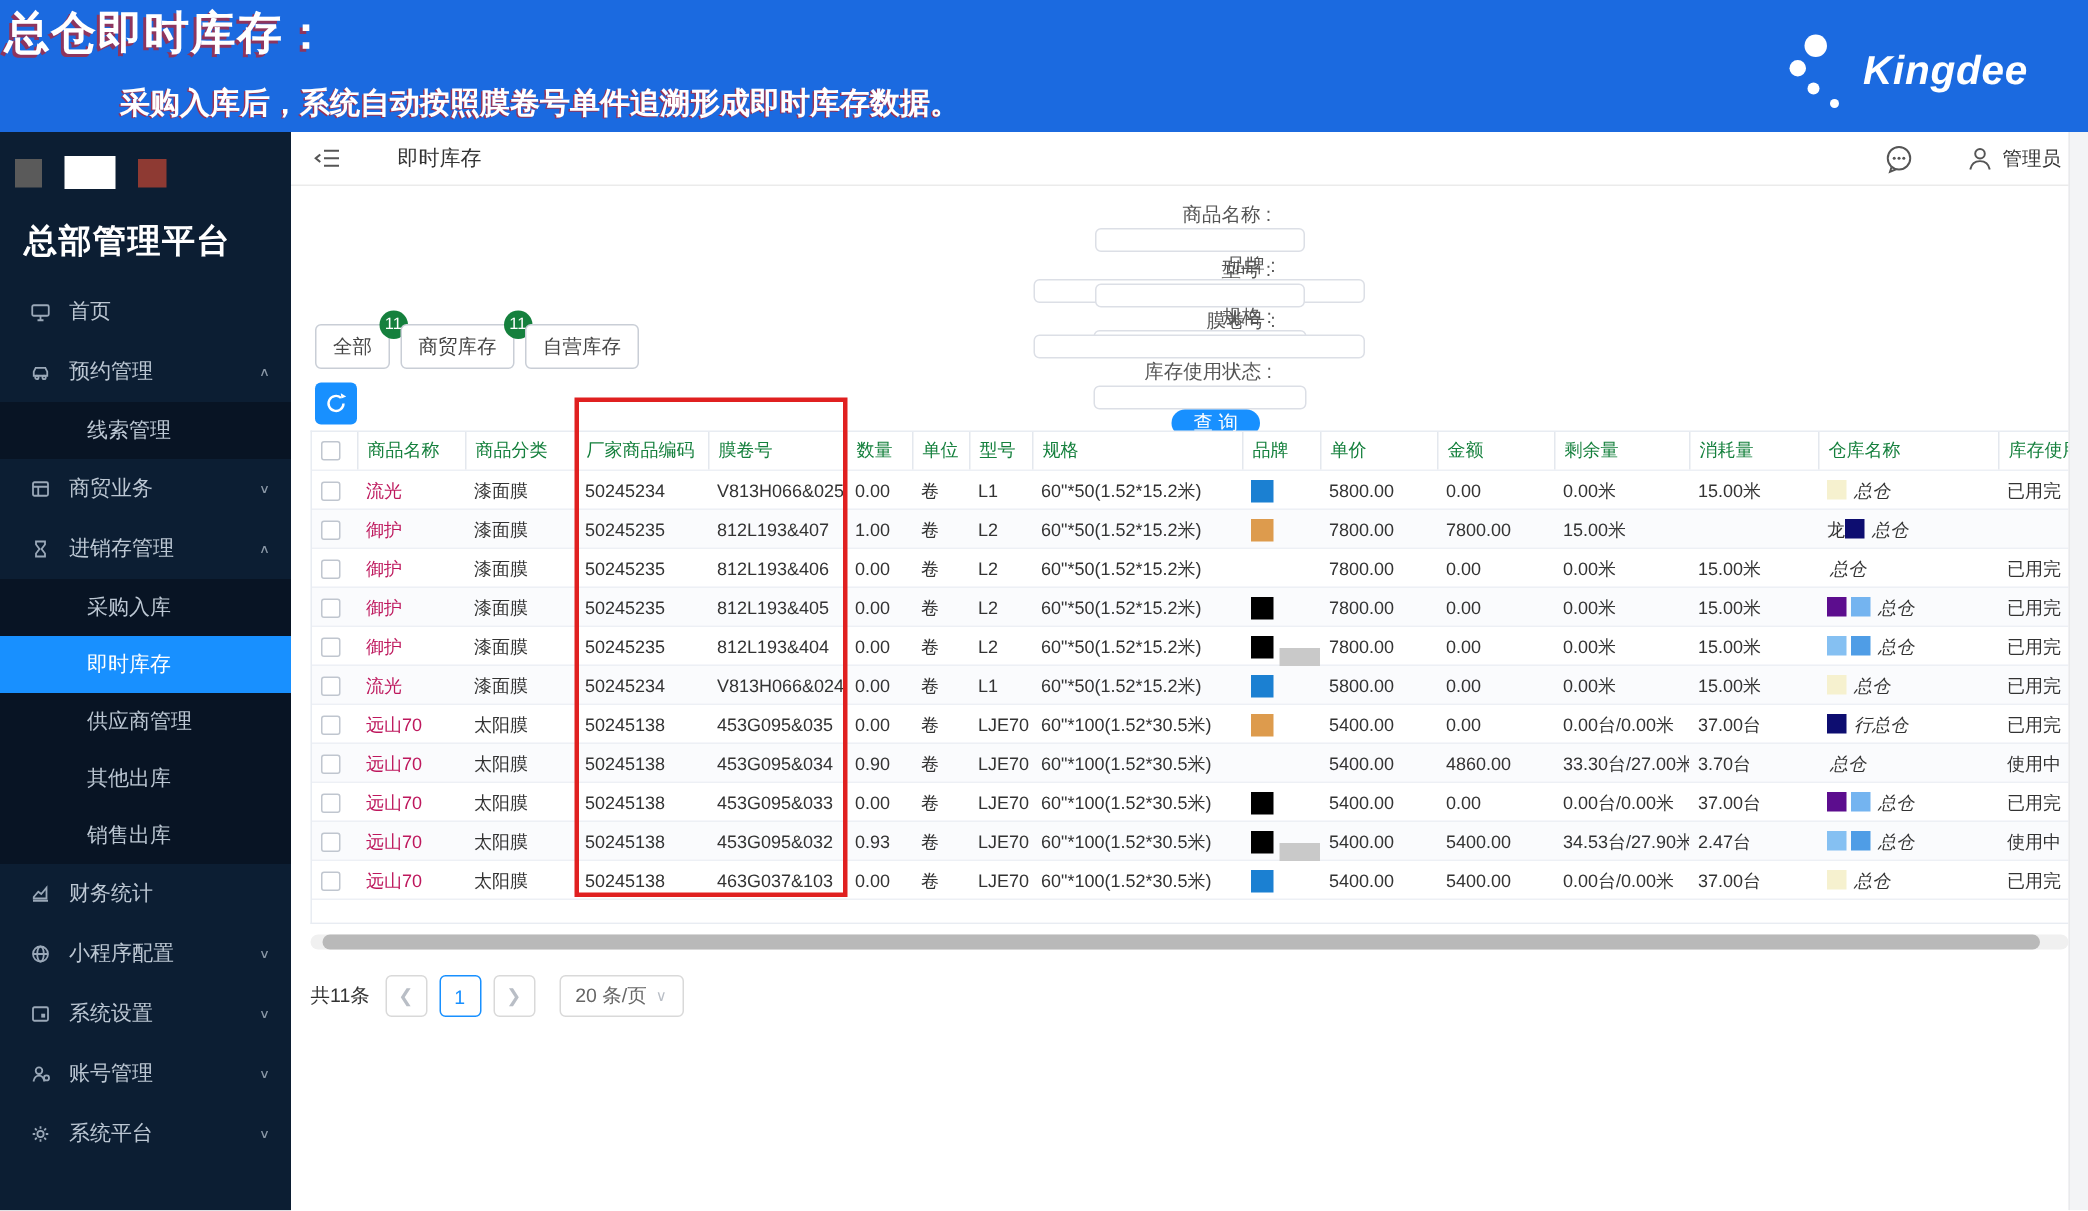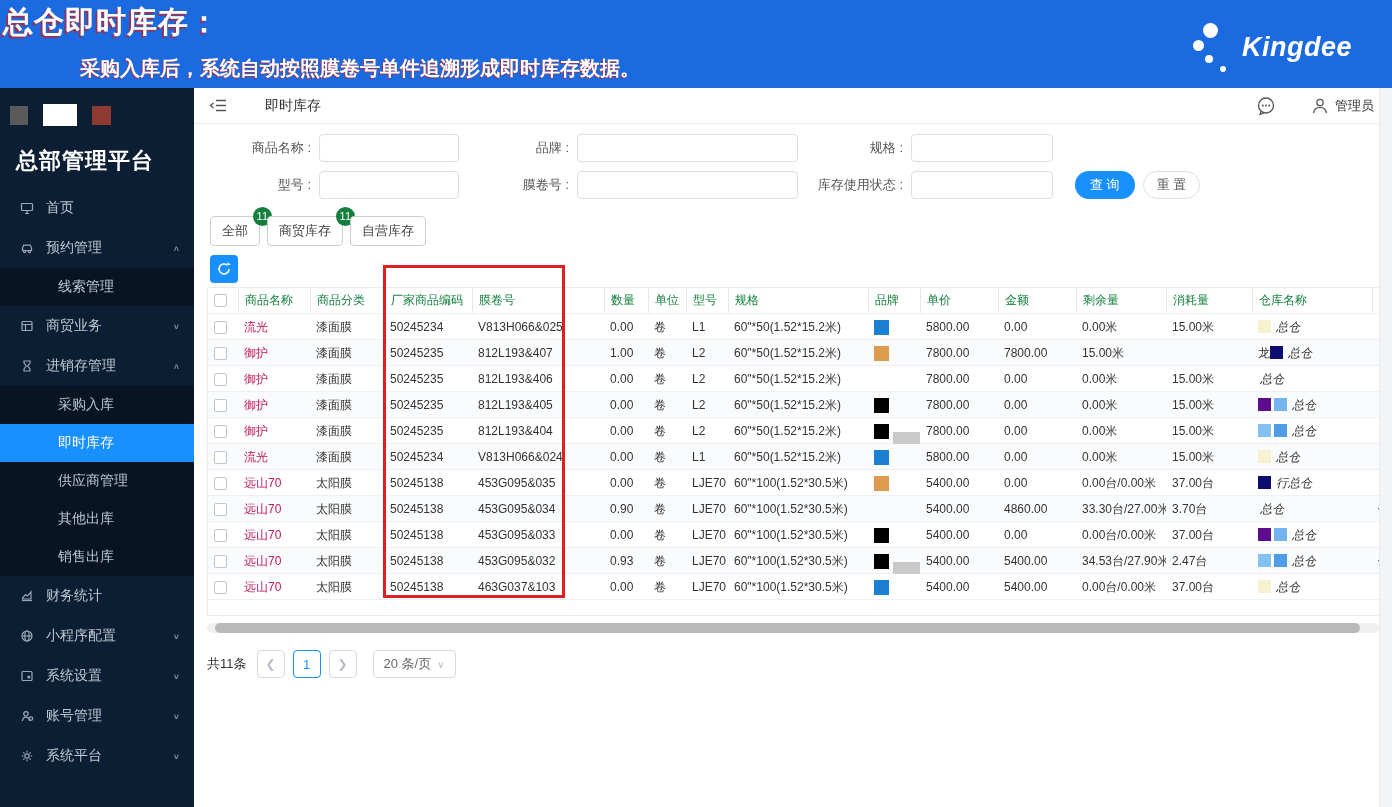--- a/index.html
+++ b/index.html
@@ -43,21 +43,21 @@
   .main { position:absolute; left:194px; top:88px; width:1198px; height:719px; background:#fff; }
   .toolbar { height:36px; display:flex; align-items:center; border-bottom:1px solid #ebebeb; padding:0 18px 0 15px; }
   .fold-btn { width:20px; height:16px; cursor:pointer; display:flex; align-items:center; }
   .page-title { font-size:14px; color:#333; margin-left:36px; }
   .tb-right { margin-left:auto; display:flex; align-items:center; gap:34px; }
   .msg-btn, .user-box { display:flex; align-items:center; cursor:pointer; color:#555; }
   .user-box span.u-lab { font-size:13px; margin-left:6px; color:#333; }
 
   
   .filters { padding:10px 0 0 13px; }
-  .frow { display:flex; align-items:center; height:28px; margin-bottom:9px; }
+  .frow { display:flex; align-items:center; height:28px; margin-bottom:9px;flex-direction:column; }
   .flab { font-size:13px; color:#555; text-align:right; padding-right:8px; white-space:nowrap; }
   .flab.w1 { width:112px; } .flab.w2 { width:118px; } .flab.w3 { width:113px; }
   .finput { height:28px; border:1px solid #dcdfe6; border-radius:4px; background:#fff; outline:none; padding:0 8px; font-size:12px; }
   .fi1 { width:140px; } .fi2 { width:221px; } .fi3 { width:142px; }
   .btn-query { margin-left:22px; height:28px; padding:0 15px; border:none; border-radius:14px; background:#1890ff; color:#fff; font-size:13px; cursor:pointer; }
   .btn-reset { margin-left:8px; height:28px; padding:0 13px; border:1px solid #dcdfe6; border-radius:14px; background:#fff; color:#555; font-size:13px; cursor:pointer; }
 
   
   .tabs { display:flex; gap:7px; padding:8px 0 0 16px; }
   .tab { position:relative; border:1px solid #c9ced6; border-radius:4px; background:#fff; padding:5px 11px; font-size:13px; color:#444; cursor:pointer; }
@@ -70,21 +70,21 @@
   .table-wrap { position:relative; margin-left:13px; width:1172px; border:1px solid #e8ecf2; border-right:none; overflow:hidden; }
   .thead, .trow { display:flex; width:1220px; }
   .thead { height:25px; background:#fff; }
   .thead .hc { font-size:12px; color:#15803d; line-height:25px; }
   .hc, .tc { flex:none; padding:0 6px; white-space:nowrap; overflow:hidden; }
   .thead .hc:not(:first-child) { border-left:1px solid #e4e8ee; }
   .trow { height:26px; border-top:1px solid #edf0f5; align-items:center; }
   .trow:nth-child(even) { background:#fafbfd; }
   .tc { font-size:12px; line-height:26px; }
   .c0 { width:30px; } .c1 { width:72px; } .c2 { width:74px; } .c3 { width:88px; } .c4 { width:92px; }
-  .c5 { width:44px;margin-left:40px; } .c6 { width:38px; } .c7 { width:42px; } .c8 { width:140px; } .c9 { width:52px; }
+  .c5 { width:44px; } .c6 { width:38px; } .c7 { width:42px; } .c8 { width:140px; } .c9 { width:52px; }
   .c10 { width:78px; } .c11 { width:78px; } .c12 { width:90px; } .c13 { width:86px; } .c14 { width:120px; } .c15 { width:96px; }
   .cb { display:inline-block; width:13px; height:13px; border:1px solid #c0c6cf; border-radius:2px; background:#fff; vertical-align:middle; cursor:pointer; }
   .plink { color:#be185d; text-decoration:none; cursor:pointer; }
   .sq15 { display:inline-block; width:15px; height:15px; vertical-align:middle; }
   .sq13 { display:inline-block; width:13px; height:13px; vertical-align:middle; margin-right:3px; }
   .wh-cell { display:flex; align-items:center; }
   .wh-cell .wh-name { margin-left:2px;font-style:italic; }
   .redact-bar { display:inline-block; width:68px; height:12px; background:#c9c9c9; vertical-align:bottom; margin-left:4px; }
   .tfoot-space { height:16px; border-top:1px solid #edf0f5; background:#fff; }
 

